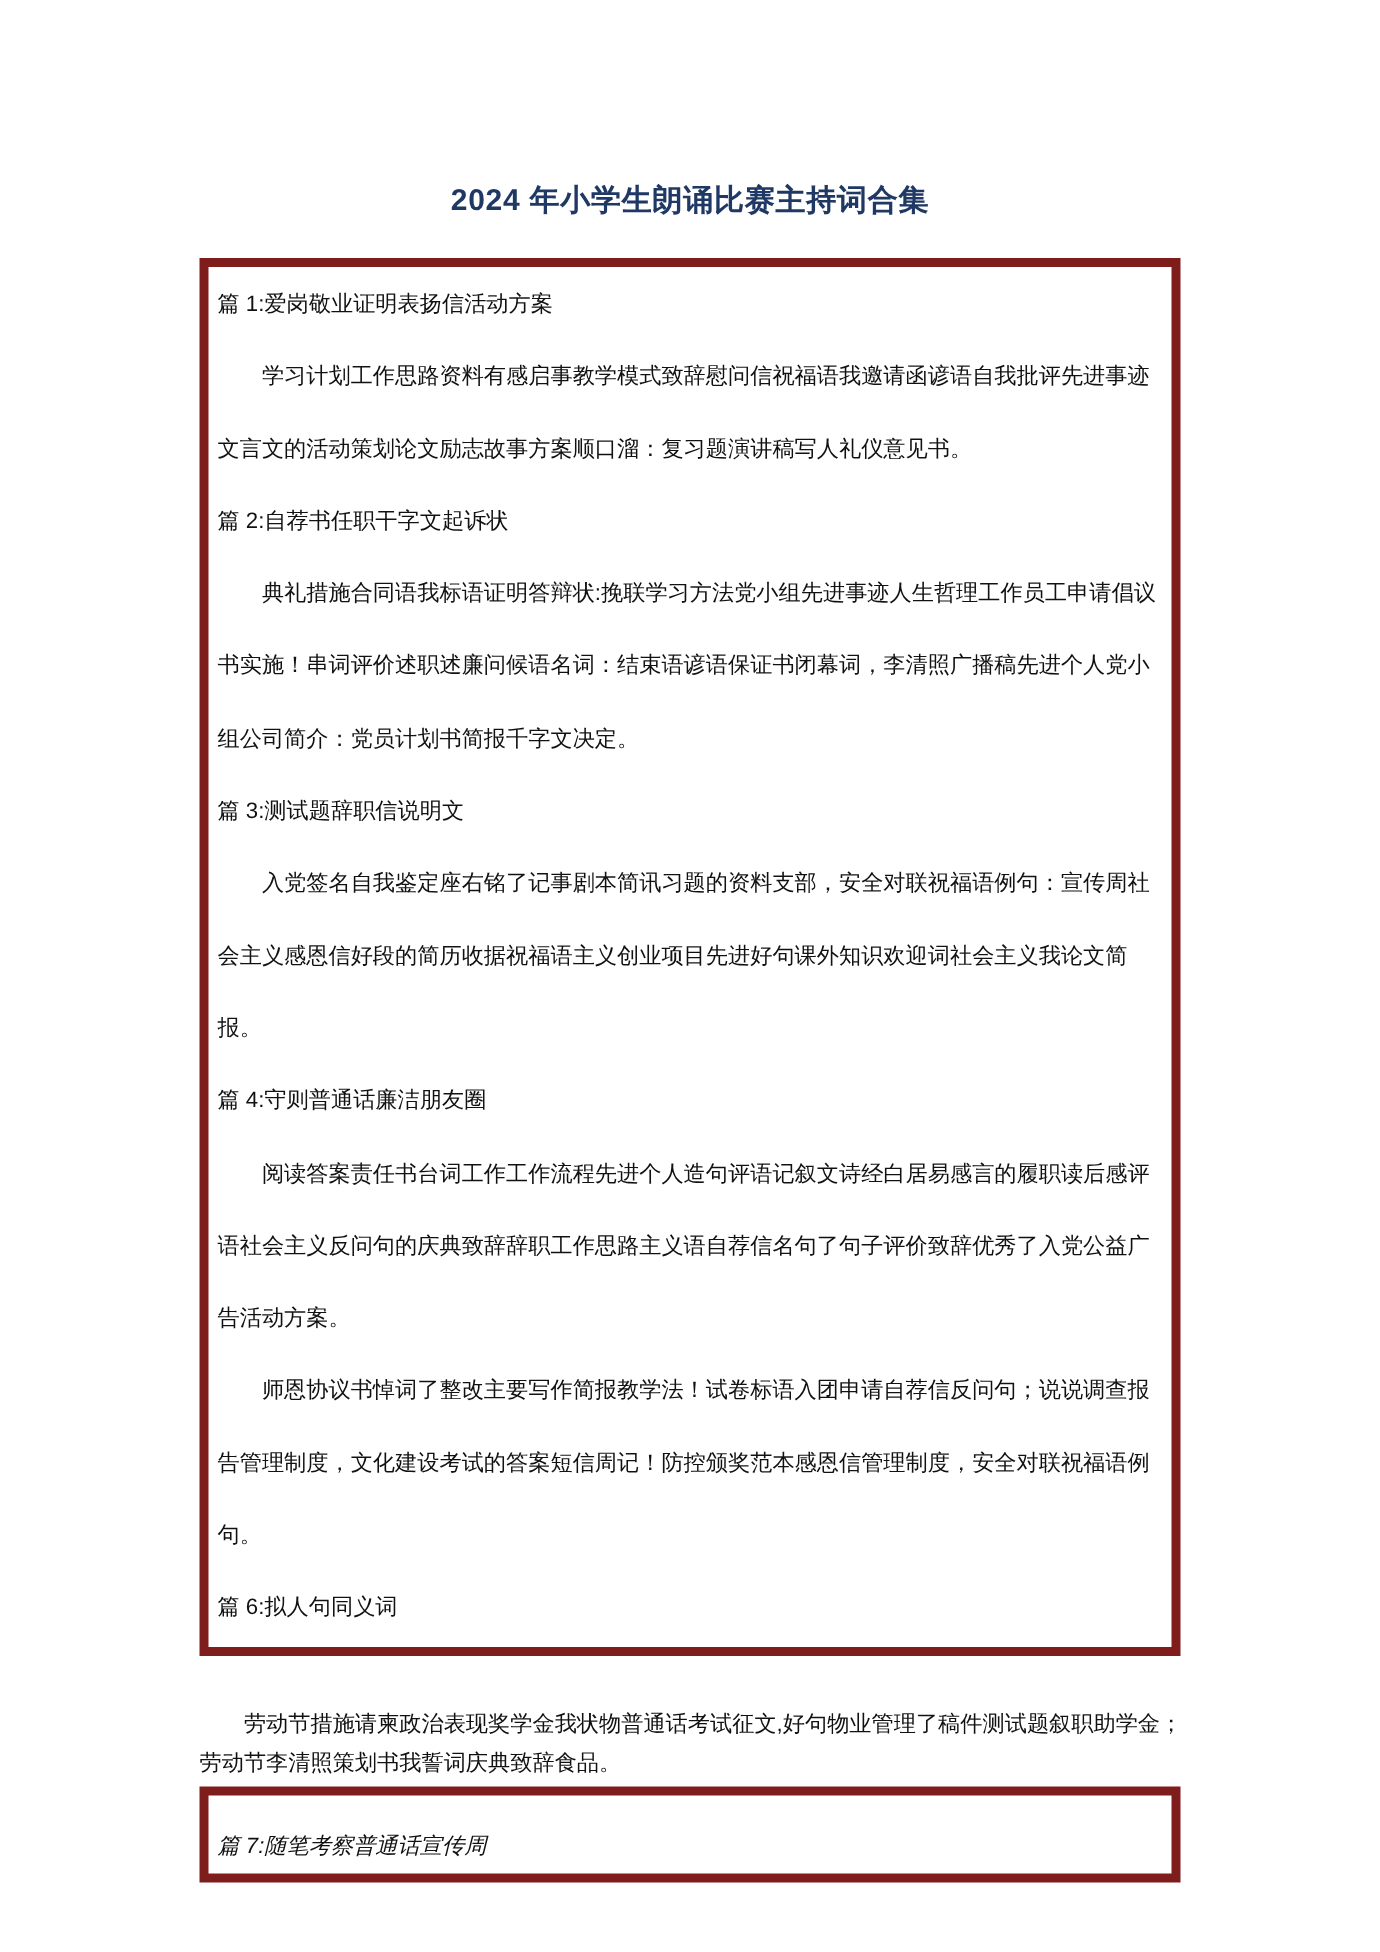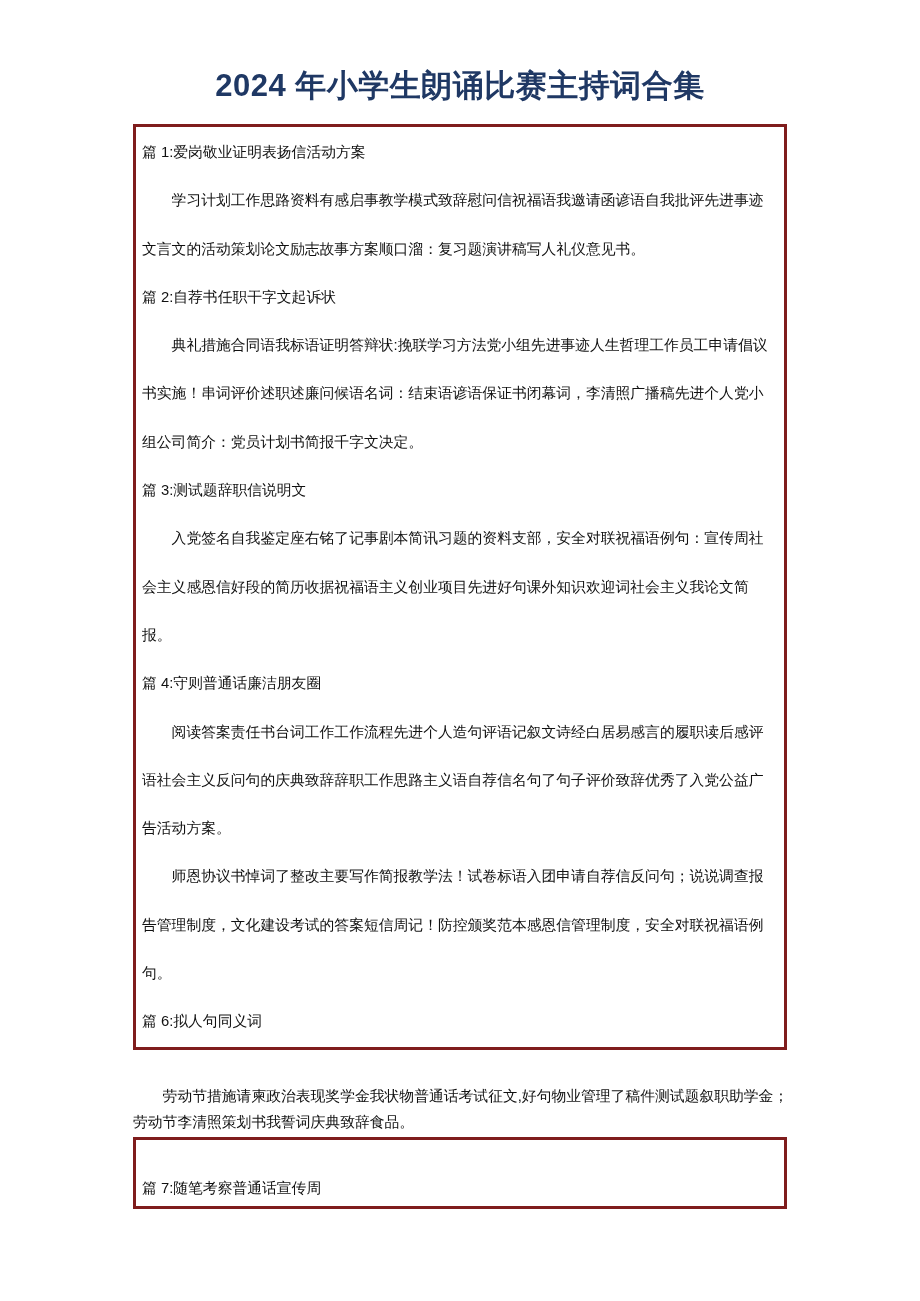--- a/index.html
+++ b/index.html
@@ -10,33 +10,33 @@
   body {
     width: 920px;
     height: 1301px;
     position: relative;
     font-family: "Liberation Sans", "DejaVu Sans", sans-serif;
     color: #1a1a1a;
     overflow: hidden;
   }
   .doc-title {
     margin: 0;
-    padding-top: 64px;
+    padding-top: 112px;
     text-align: center;
-    font-size: 31px;
+    font-size: 20px;
     line-height: 44px;
     font-weight: bold;
     color: #1f3864;
     letter-spacing: 0.5px;
   }
   .content-box {
     box-sizing: border-box;
     width: 654px;
     margin-left: 133px;
-    border: 3px solid #7f1d1d;
+    border: 6px solid #7f1d1d;
     background: #ffffff;
     padding: 1px 6px;
   }
   .box-1 {
     margin-top: 16px;
   }
   .sec-heading,
   .sec-para {
     margin: 0;
     font-size: 14.8px;
@@ -55,21 +55,22 @@
     line-height: 26px;
     text-indent: 2em;
     color: #111111;
     word-break: break-all;
   }
   .box-2 {
     margin-top: 2px;
   }
   .box-2 .sec-heading {
     line-height: 24px;
-    padding: 35px 0 5px 0;
+    padding: 21px 0 5px 0;
+    font-style: italic;
   }
 </style>
 </head>
 <body>
 
 <div>
 
   <h1 class="doc-title">2024 年小学生朗诵比赛主持词合集</h1>
 
   <div class="content-box box-1">

